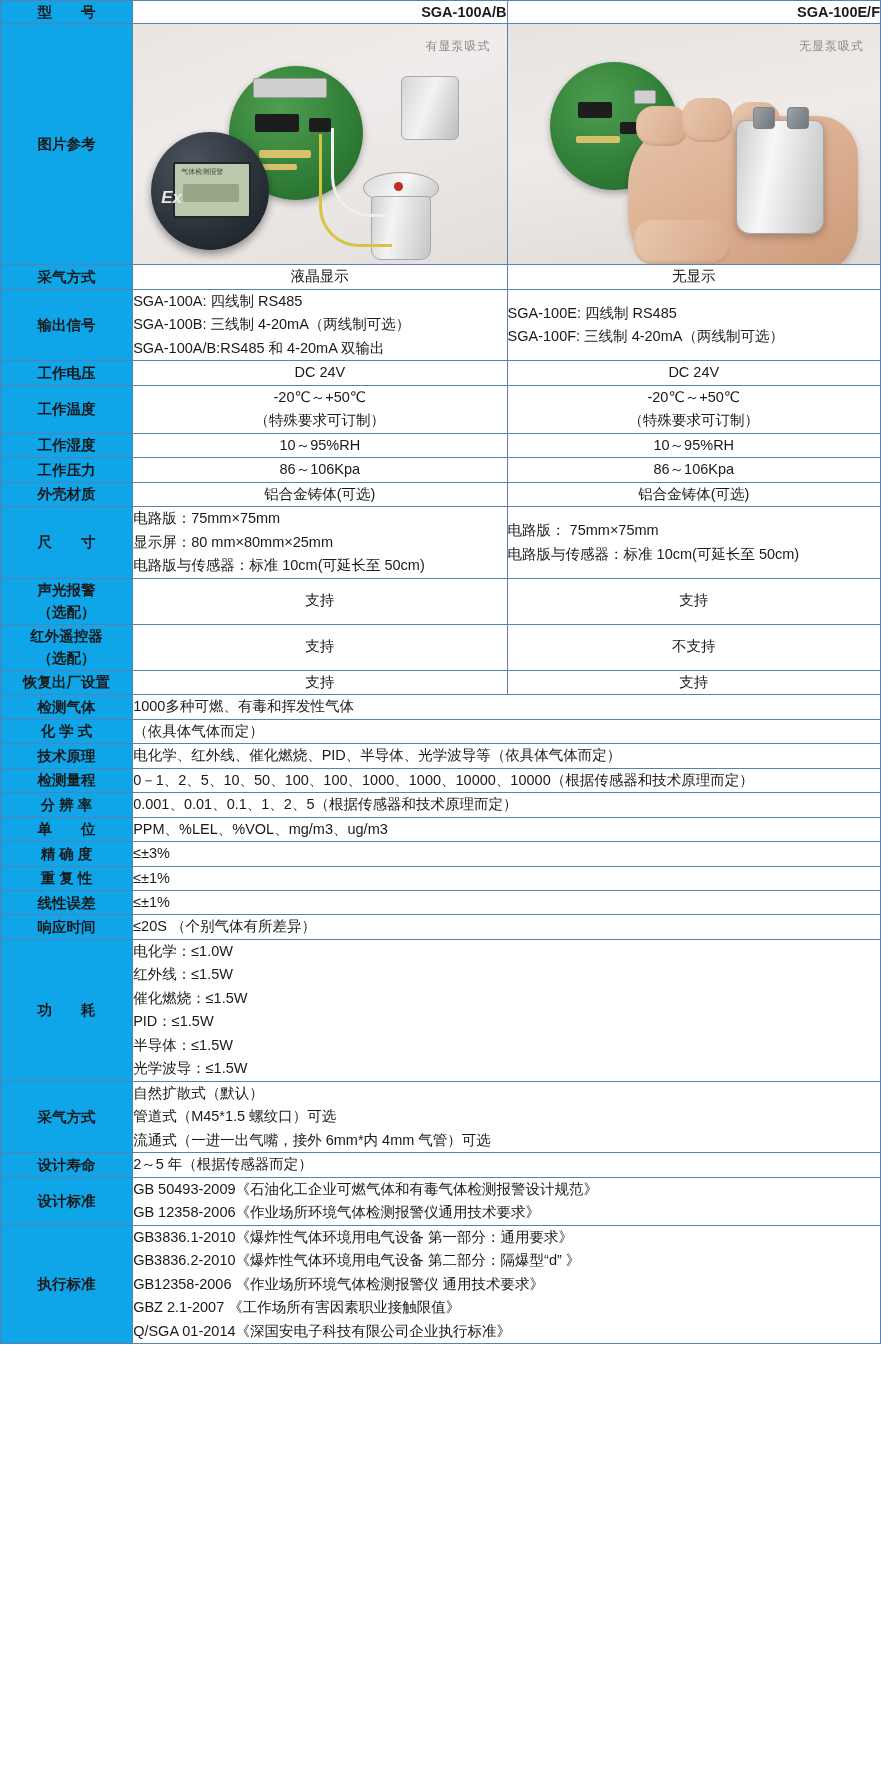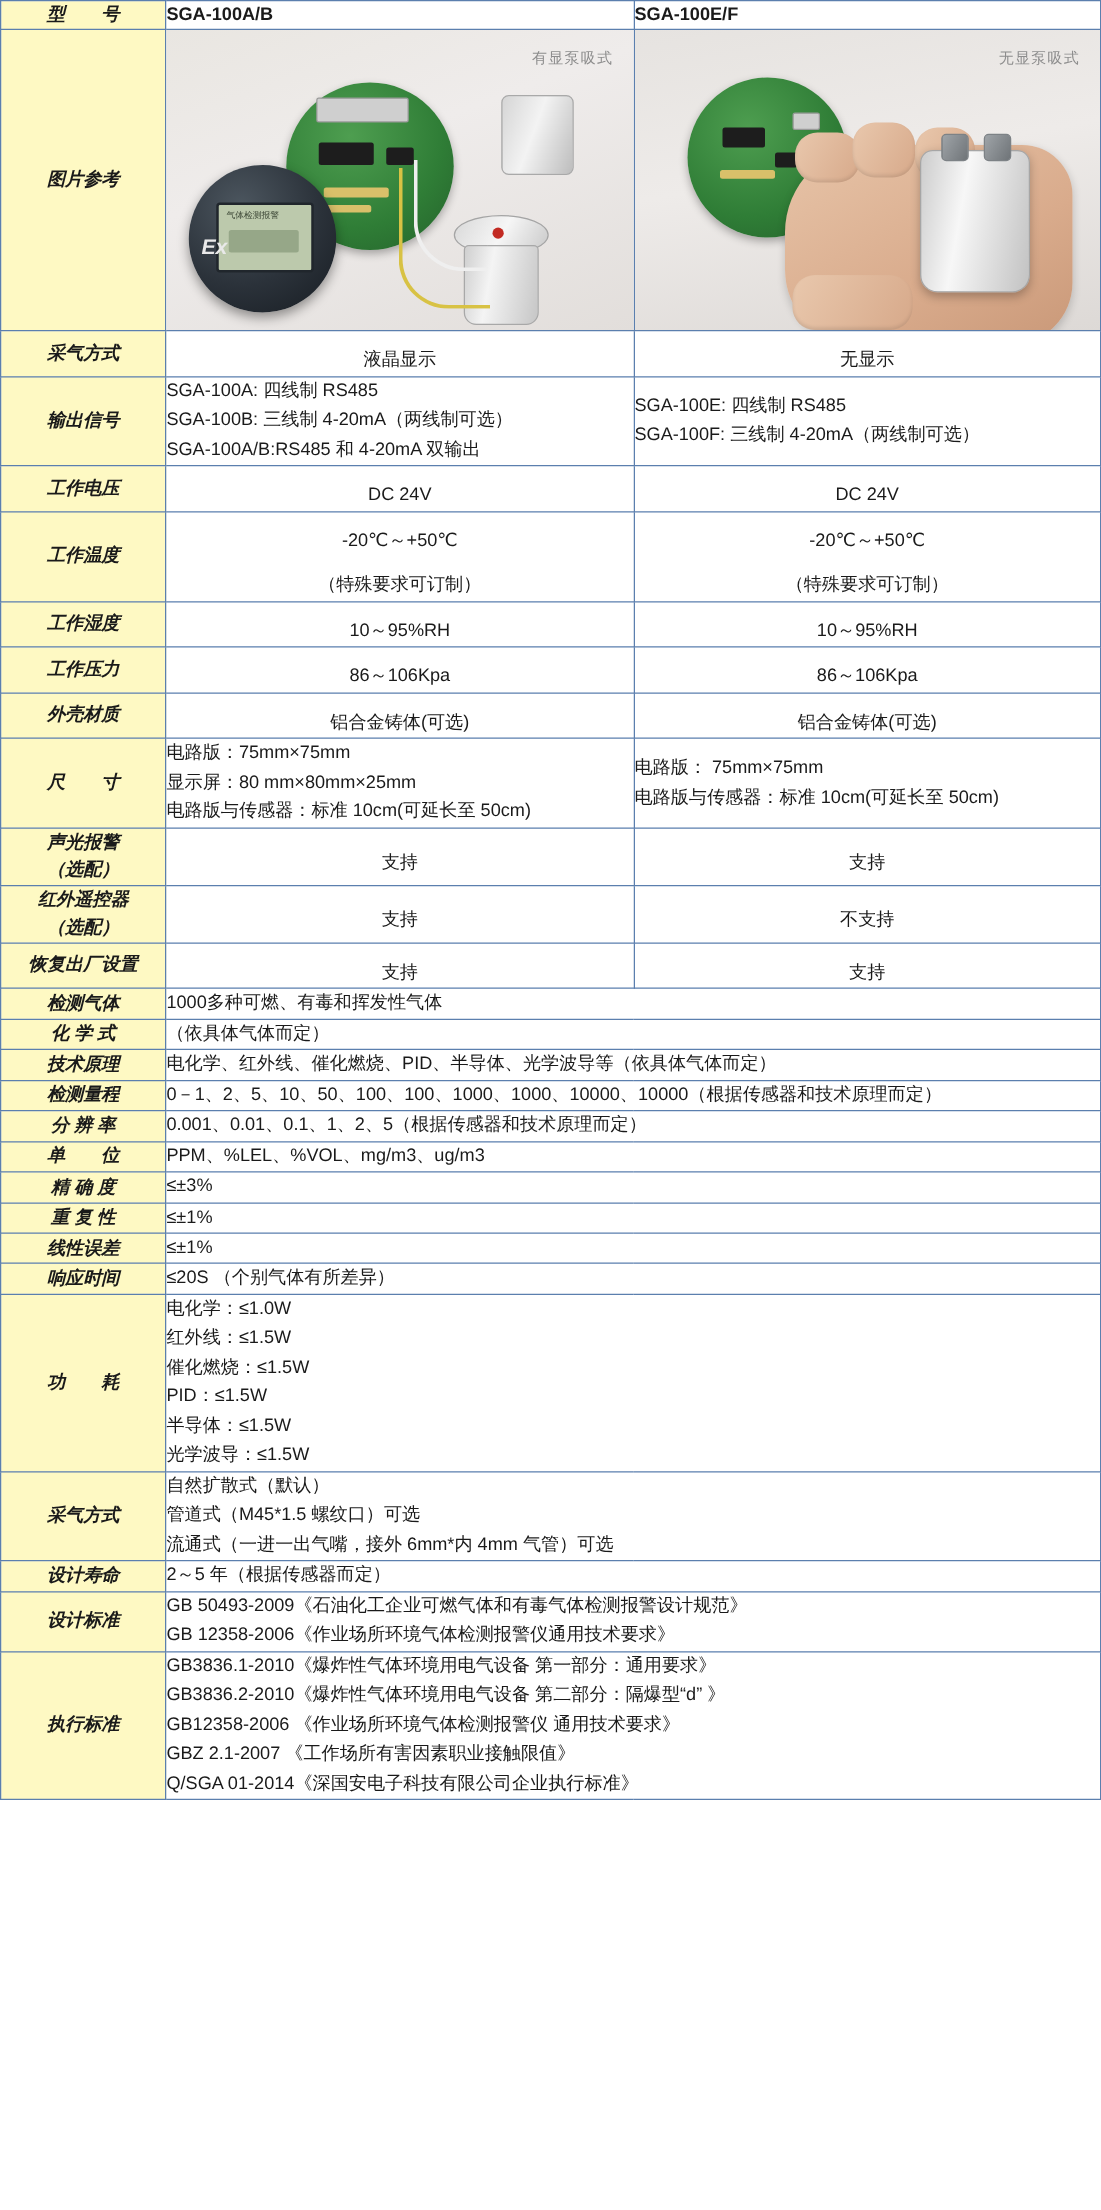--- a/index.html
+++ b/index.html
@@ -17,29 +17,28 @@
     table-layout: fixed;
   }
   #spec-table td {
     border: 1px solid #5b7fae;
     padding: 0;
     vertical-align: middle;
     font-size: 14.5px;
     color: #1a1a1a;
   }
   .label-cell {
-    background: #fef9c3;
+    background: #0ea5e9;
     text-align: center;
     font-weight: bold;
     color: #101010;
     font-size: 15px;
     line-height: 1.55;
     padding: 7px 2px;
     width: 132px;
-    font-style: italic;
   }
   .label-cell .sub {
     display: block;
     font-weight: bold;
     text-align: center;
   }
   .val {
     padding: 7px 10px;
     line-height: 1.62;
   }
@@ -47,25 +46,24 @@
     text-align: center;
   }
   .val.left {
     text-align: left;
   }
   .val .line {
     display: block;
   }
   .val.center .line {
     text-align: center;
-    margin-top: 12px;
   }
   .header-model {
     background: #ffffff;
-    text-align: left;
+    text-align: right;
     font-weight: bold;
     font-size: 15px;
     padding: 9px 0;
   }
   .photo-cell {
     padding: 0;
     height: 240px;
     position: relative;
     overflow: hidden;
   }

